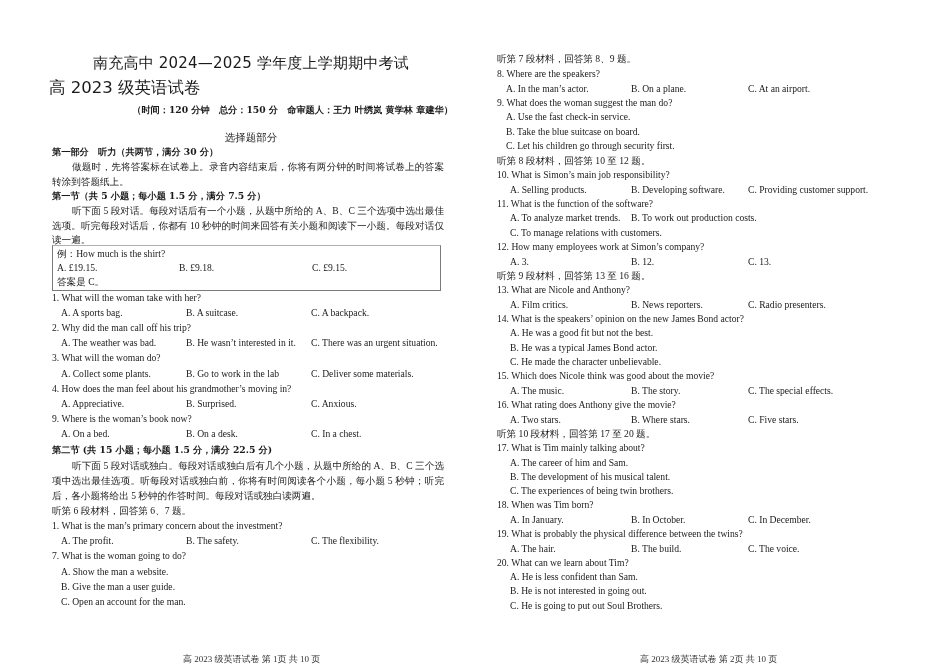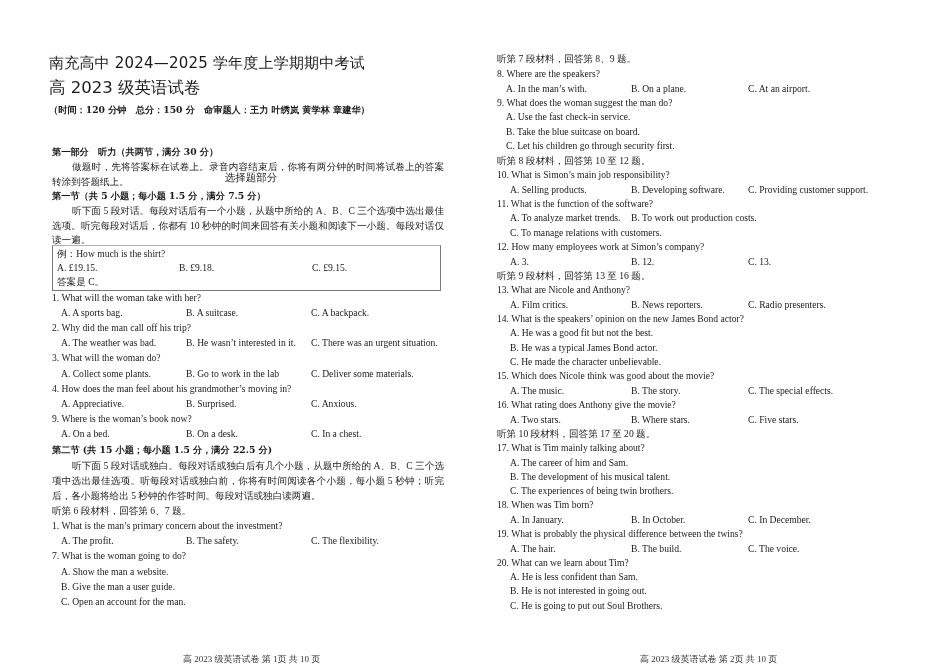--- a/index.html
+++ b/index.html
@@ -9,37 +9,37 @@
     color: #1a1a1a;
   }
   .page-col { position: absolute; top: 0; }
   #left-col { left: 52px; width: 392px; }
   #right-col { left: 497px; width: 420px; }
   .line {
     position: absolute; left: 0; white-space: nowrap;
     font-size: 9.6px; line-height: 12px;
   }
   .title1 {
-    position: absolute; left: 0; width: 404px; text-align: left;
+    position: absolute; left: 0; width: 404px; text-align: center;
     font-family: "DejaVu Sans", sans-serif; font-size: 15px; font-weight: normal;
     top: 54px; white-space: nowrap; letter-spacing: 0.2px;
   }
   .title2 {
     position: absolute; left: 0; width: 404px; 
     font-family: "DejaVu Sans", sans-serif; font-size: 16.5px;
     top: 77px; white-space: nowrap;
   }
   .subtitle {
-    position: absolute; left: 0; width: 404px; text-align: left;
+    position: absolute; left: 0; width: 404px; text-align: right;
     font-family: "DejaVu Serif", serif; font-weight: bold; font-size: 9.2px;
     top: 104px; white-space: nowrap;
   }
   .section-head {
     position: absolute; left: 0; width: 404px; text-align: center;
-    font-family: "DejaVu Sans", sans-serif; font-size: 10.5px; top: 131px; margin-top: 40px;
+    font-family: "DejaVu Sans", sans-serif; font-size: 10.5px; top: 131px;
   }
   .bold { font-weight: bold; font-family: "DejaVu Serif", serif; font-size: 9.2px; }
   .indent { text-indent: 20px; font-family: Liberation Serif, serif; }
   .para { white-space: normal; width: 392px; text-align: justify; }
   .opt { position: absolute; white-space: nowrap; font-size: 9.6px; line-height: 12px; }
   .example-box {
     position: absolute; left: 0; top: 245px; width: 387px; height: 44px;
     border: 1px solid #7a7a7a; border-top-color: #b0b0b0;
   }
   .footer {
@@ -107,21 +107,21 @@
   <div class="opt" style="left:9px;top:581px">B. Give the man a user guide.</div>
   <div class="opt" style="left:9px;top:596px">C. Open an account for the man.</div>
 
   <div class="footer" style="left:131px">高 2023 级英语试卷  第 1页  共 10 页</div>
 </div>
 
 <div id="right-col" class="page-col">
   <div class="opt" style="left:0;top:53px">听第 7 段材料，回答第 8、9 题。</div>
 
   <div class="opt" style="left:0;top:68px">8. Where are the speakers?</div>
-  <div class="opt" style="left:9px;top:83px">A. In the man’s with.</div>
+  <div class="opt" style="left:9px;top:83px">A. In the man’s actor.</div>
   <div class="opt" style="left:134px;top:83px">B. On a plane.</div>
   <div class="opt" style="left:251px;top:83px">C. At an airport.</div>
 
   <div class="opt" style="left:0;top:97px">9. What does the woman suggest the man do?</div>
   <div class="opt" style="left:9px;top:111px">A. Use the fast check-in service.</div>
   <div class="opt" style="left:9px;top:126px">B. Take the blue suitcase on board.</div>
   <div class="opt" style="left:9px;top:140px">C. Let his children go through security first.</div>
 
   <div class="opt" style="left:0;top:155px">听第 8 段材料，回答第 10 至 12 题。</div>
 

